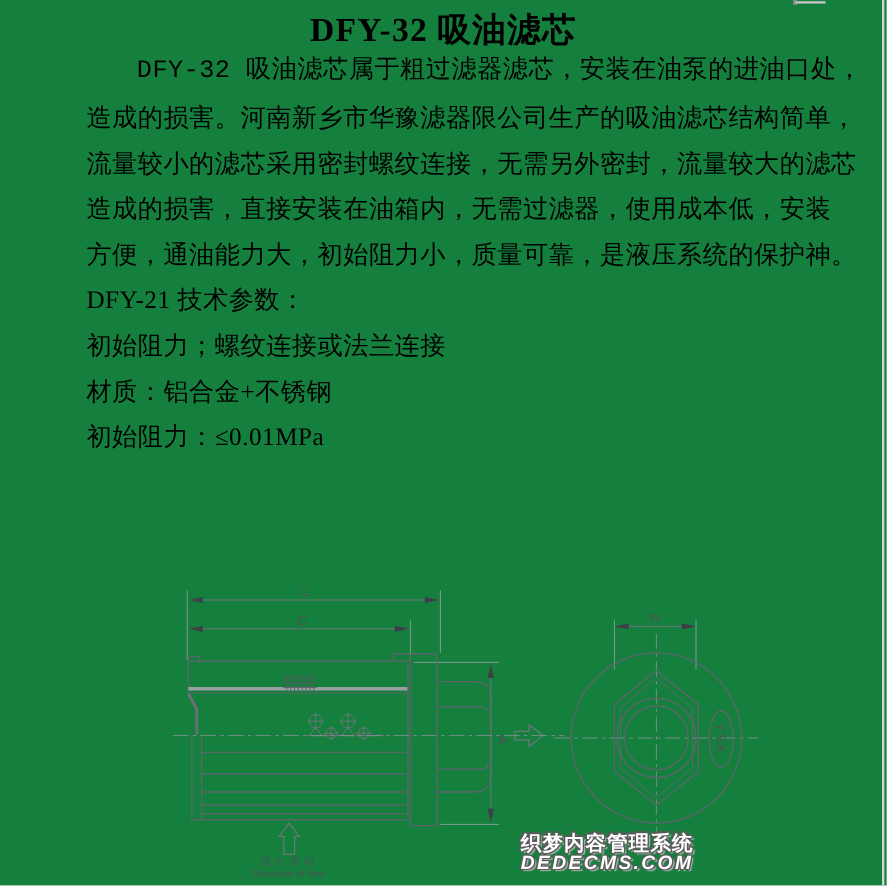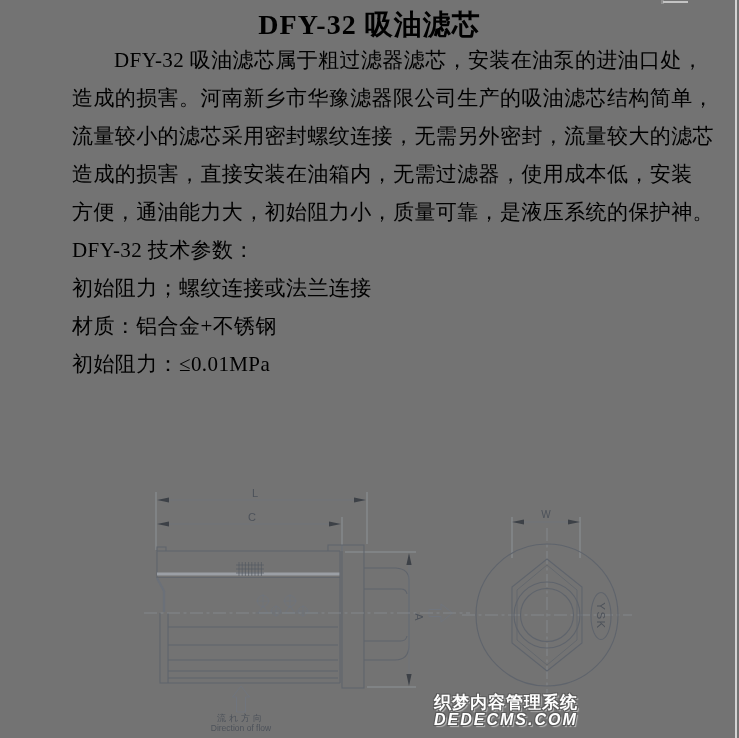--- a/index.html
+++ b/index.html
@@ -1,40 +1,40 @@
 <!DOCTYPE html>
 <html><head>
 <meta charset="utf-8">
 <style>
   html,body{margin:0;padding:0;background:#fff;}
   #page{
     position:relative;
     width:739px;height:738px;
-    background:#737373;
+    background:#15803d;
     overflow:hidden;
     font-family:"Liberation Serif","DejaVu Serif",serif;
     color:#000;
   }
   
   .edge-line-right{position:absolute;left:735px;top:0;width:2px;height:738px;background:#d2d2d2;}
   .ruler-mark{position:absolute;left:663px;top:1px;width:25px;height:2px;background:#c3c3c3;}
   .ruler-tick{position:absolute;left:661px;top:0;width:3px;height:4px;background:#8d8d8d;}
 
   .doc-title{
     position:absolute;left:0;top:6px;width:739px;
     text-align:center;font-size:28px;font-weight:700;
     letter-spacing:1px;
   }
   .body-text{
     position:absolute;left:72px;top:41px;width:600px;
     font-size:21px;line-height:38px;font-weight:500;
     letter-spacing:0.4px;white-space:nowrap;
   }
   .body-text .line{height:38px;}
-  .body-text .indent{padding-left:42px;}
+  .body-text .indent{padding-left:42px;font-family:Liberation Mono, monospace;}
 
   .drawing{position:absolute;left:140px;top:484px;width:600px;height:256px;}
   .dimtext{font-family:"Liberation Sans","DejaVu Sans",sans-serif;fill:#4d525a;}
 
   .watermark{
     position:absolute;right:5px;top:694px;width:300px;
     text-align:left;
     font-family:"Liberation Sans","DejaVu Sans",sans-serif;
     font-weight:700;color:#ffffff;line-height:1.05;
     text-shadow:-1px -1px 0 #5a5a5a,1px -1px 0 #5a5a5a,-1px 1px 0 #5a5a5a,1px 1px 0 #5a5a5a,2px 2px 1px #b5b5b5;
@@ -52,21 +52,21 @@
   <div class="edge-line-right"></div>
 
   <div class="doc-title">DFY-32 吸油滤芯</div>
 
   <div class="body-text">
     <div class="line indent">DFY-32 吸油滤芯属于粗过滤器滤芯，安装在油泵的进油口处，</div>
     <div class="line">造成的损害。河南新乡市华豫滤器限公司生产的吸油滤芯结构简单，</div>
     <div class="line">流量较小的滤芯采用密封螺纹连接，无需另外密封，流量较大的滤芯</div>
     <div class="line">造成的损害，直接安装在油箱内，无需过滤器，使用成本低，安装</div>
     <div class="line">方便，通油能力大，初始阻力小，质量可靠，是液压系统的保护神。</div>
-    <div class="line">DFY-32 技术参数：</div>
+    <div class="line">DFY-21 技术参数：</div>
     <div class="line">初始阻力；螺纹连接或法兰连接</div>
     <div class="line">材质：铝合金+不锈钢</div>
     <div class="line">初始阻力：≤0.01MPa</div>
   </div>
 
   <svg class="drawing" viewBox="140 484 600 256" xmlns="http://www.w3.org/2000/svg">
 
     <g stroke="#5f646c" fill="none" stroke-width="1.1">
 
       <g stroke="#9aa0a6" stroke-width="0.7">

